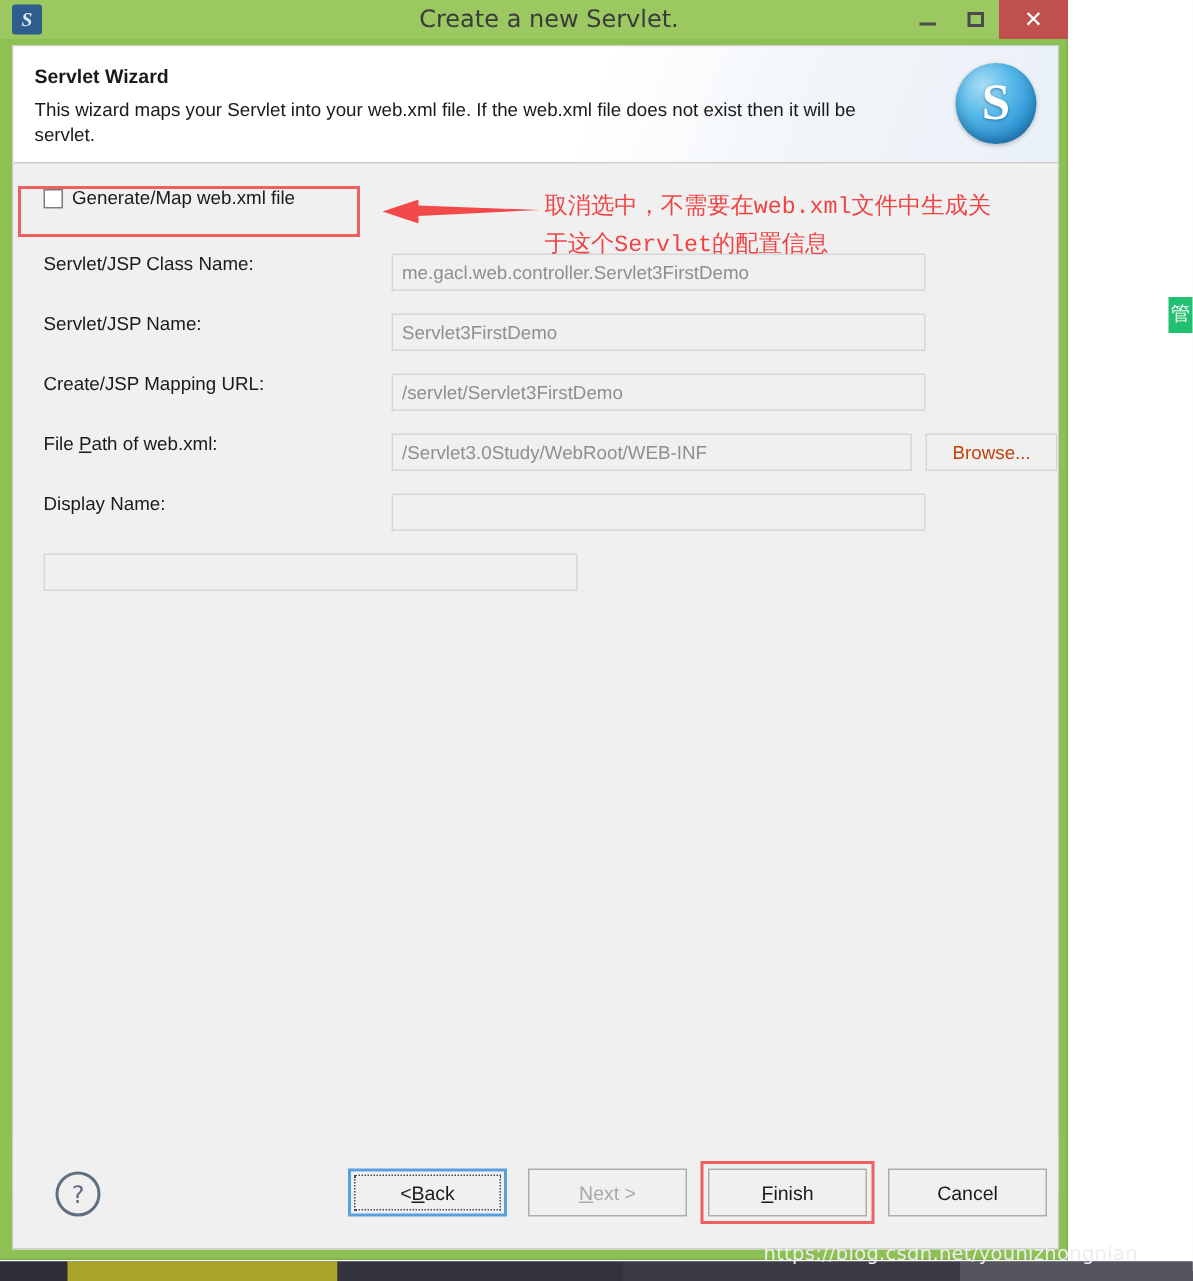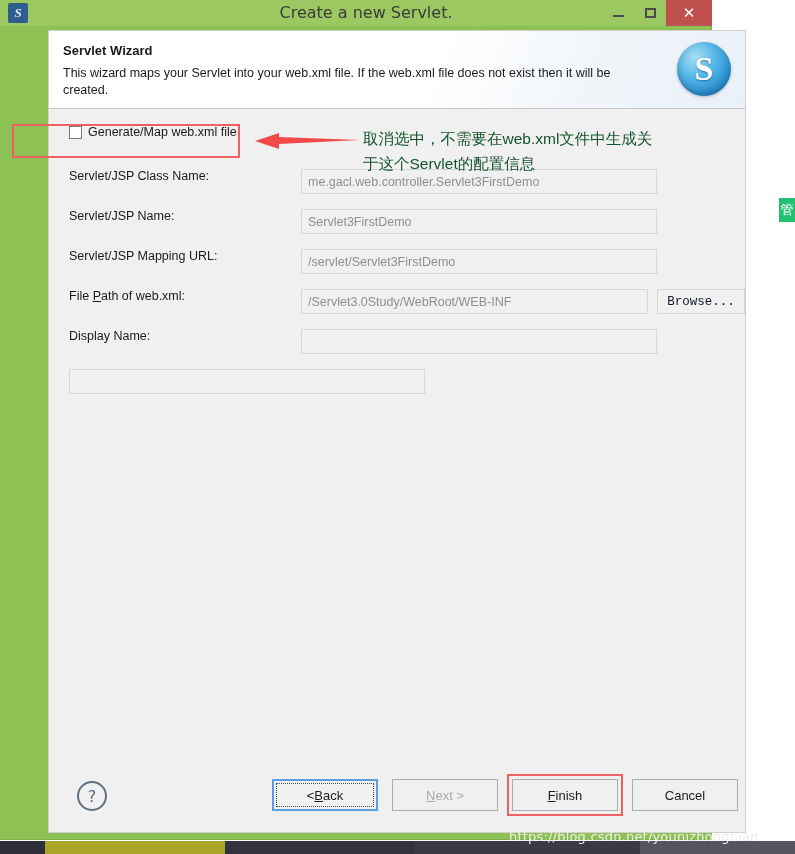--- a/index.html
+++ b/index.html
@@ -100,21 +100,20 @@
   
   .dialog {
     position: absolute;
     left: 8px;
     top: 30px;
     width: 698px;
     height: 803px;
     background: #f0f0f0;
     border: 1px solid #d0d0d0;
     box-sizing: border-box;
-    margin-left: 40px;
   }
   .wizard-header {
     position: relative;
     height: 78px;
     background: linear-gradient(110deg, #ffffff 0%, #ffffff 55%, #f2f6fa 75%, #e9f0f7 100%);
     border-bottom: 1px solid #c8c8c8;
     box-sizing: border-box;
   }
   .wiz-title {
     position: absolute;
@@ -219,22 +218,21 @@
     margin-left: 9px;
     width: 90px;
     height: 25px;
     background: #f0f0f0;
     border: 1px solid #d6d6d6;
     box-sizing: border-box;
     display: flex;
     align-items: center;
     justify-content: center;
     font-size: 12.5px;
-    color: #0f172a;
-    font-family: Liberation Mono, monospace;
+    color: #c2410c;
   }
 
   
   .annotation {
     position: absolute;
     left: 255px;
     top: 126px;
     width: 470px;
     z-index: 30;
     pointer-events: none;
@@ -244,22 +242,22 @@
     left: 0; top: 7px;
     width: 105px; height: 16px;
   }
   .ann-text {
     position: absolute;
     left: 108px;
     top: 0px;
     width: 400px;
     font-size: 15.5px;
     line-height: 25px;
-    color: #14532d;
-    font-family: Liberation Sans, sans-serif;
+    color: #ef4444;
+    font-family: Liberation Mono, monospace;
     white-space: pre-line;
   }
 
   
   .buttonbar {
     position: absolute;
     left: 0; bottom: 0;
     width: 100%;
     height: 74px;
     background: #f0f0f0;
@@ -377,21 +375,21 @@
           <span></span>
         </div>
       <div class="wc wc-close">✕</div>
     </div>
   </div>
 
   <div class="dialog">
 
     <div class="wizard-header">
       <div class="wiz-title">Servlet Wizard</div>
-      <div class="wiz-desc">This wizard maps your Servlet into your web.xml file. If the web.xml file does not exist then it will be created.</div>
+      <div class="wiz-desc">This wizard maps your Servlet into your web.xml file. If the web.xml file does not exist then it will be servlet.</div>
       <div class="wiz-logo">
         <span class="s">S</span>
       </div>
     </div>
 
     <div class="content">
 
       <div class="chk-row">
         <div class="chk-box"></div>
         <div class="chk-label">Generate/Map web.xml file</div>
@@ -403,21 +401,21 @@
           <div class="flabel">Servlet/JSP Class Name:</div>
           <div class="finput">me.gacl.web.controller.Servlet3FirstDemo</div>
         </div>
 
         <div class="frow">
           <div class="flabel">Servlet/JSP Name:</div>
           <div class="finput">Servlet3FirstDemo</div>
         </div>
 
         <div class="frow">
-          <div class="flabel">Servlet/JSP Mapping URL:</div>
+          <div class="flabel">Create/JSP Mapping URL:</div>
           <div class="finput">/servlet/Servlet3FirstDemo</div>
         </div>
 
         <div class="frow">
           <div class="flabel">
             <span>File </span><u>P</u><span>ath of web.xml:</span>
           </div>
           <div class="finput">/Servlet3.0Study/WebRoot/WEB-INF</div>
           <div class="fbrowse">Browse...</div>
         </div>

